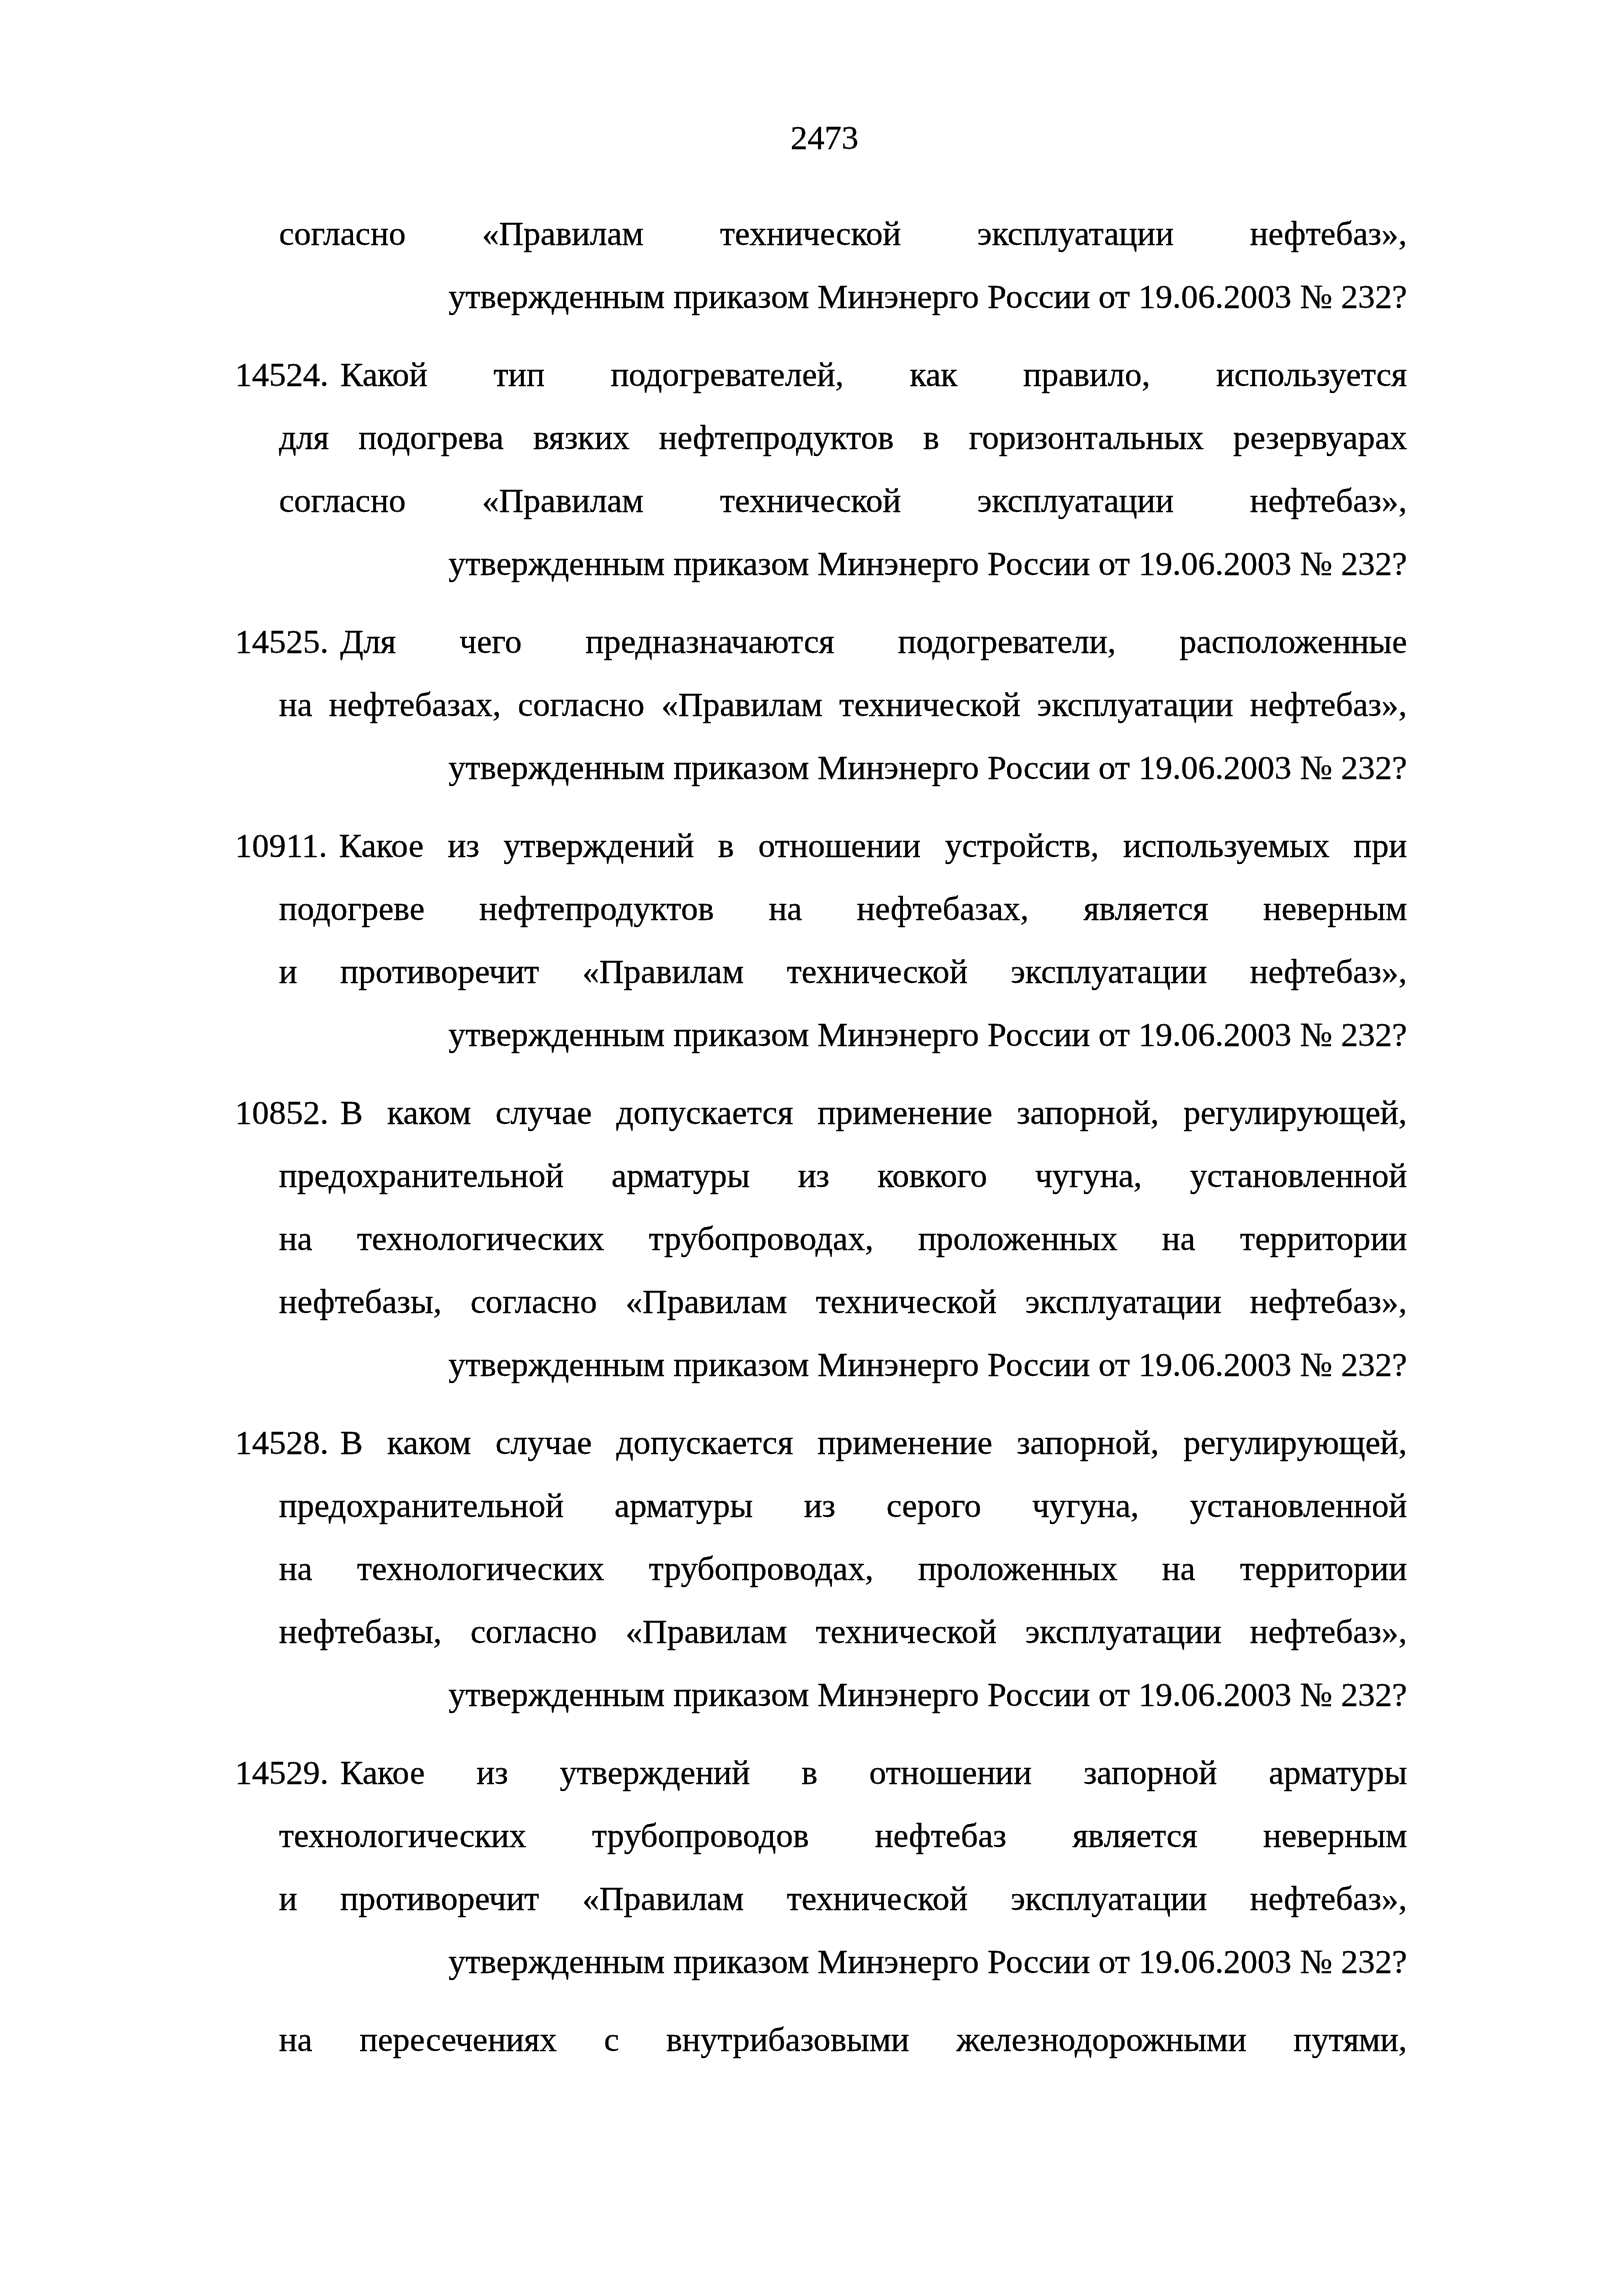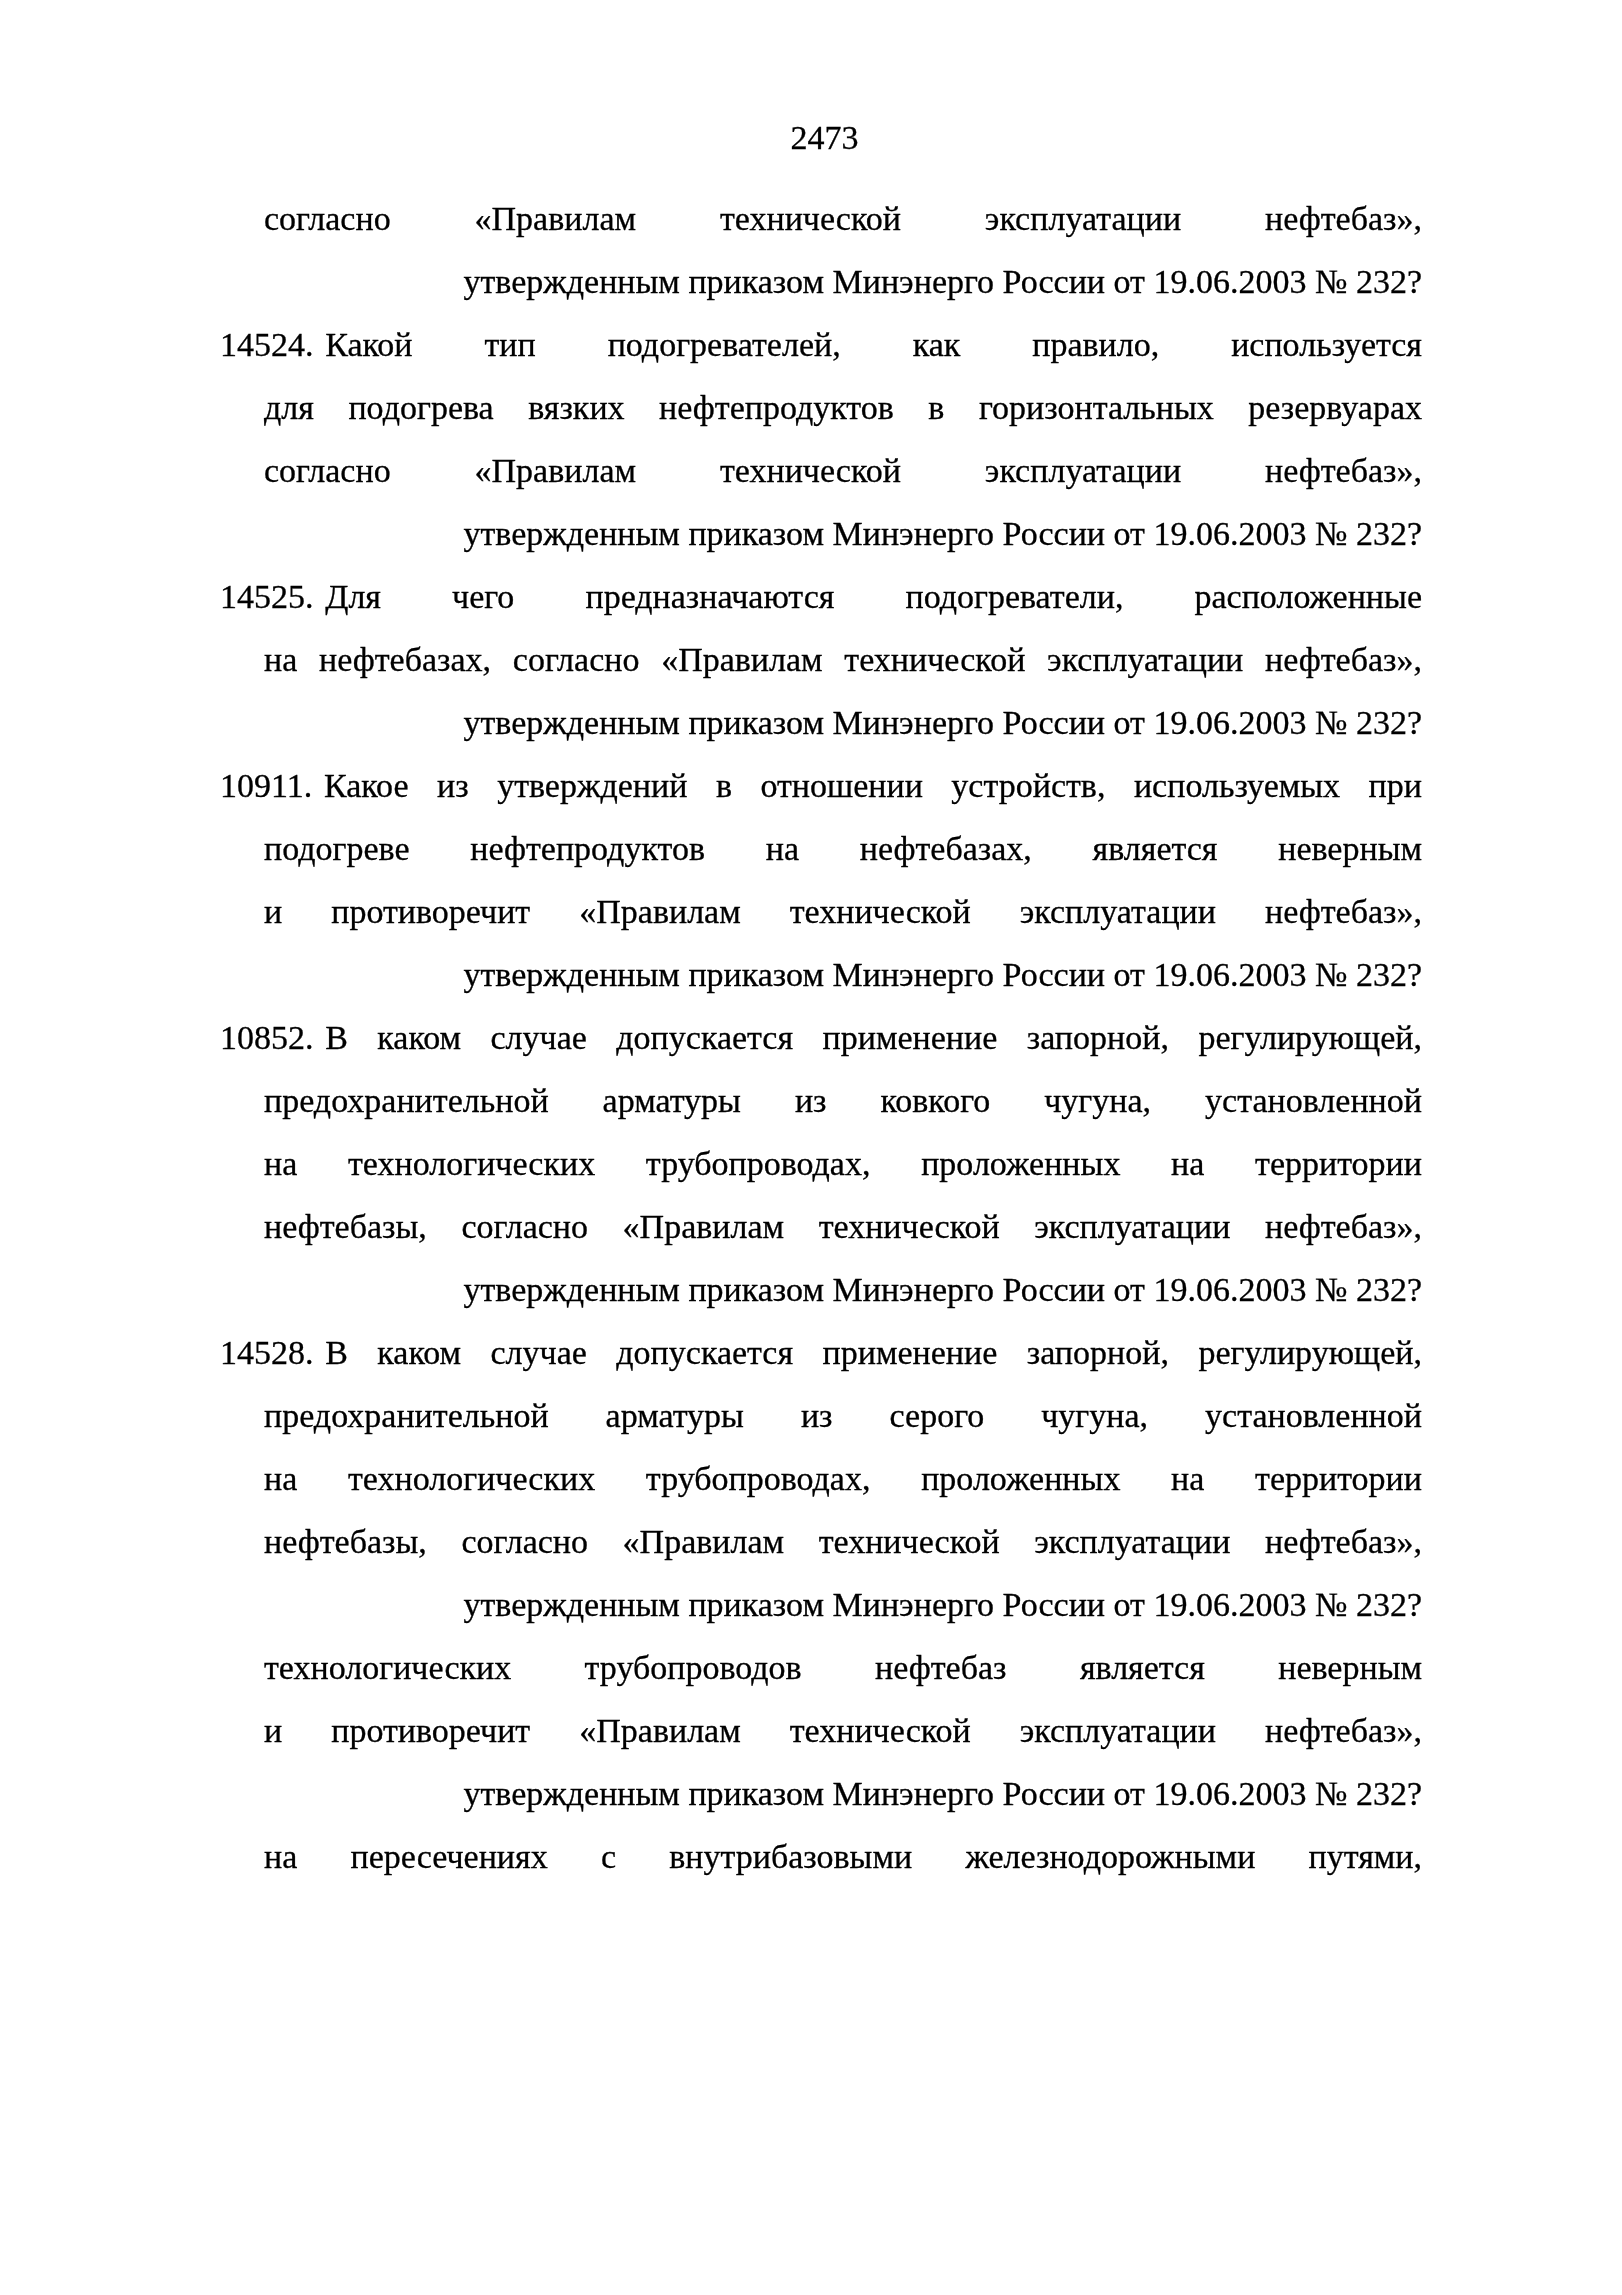--- a/index.html
+++ b/index.html
@@ -23,21 +23,21 @@
     line-height: 34px;
   }
   .text-block {
     position: absolute;
     left: 220px;
     top: 187px;
     width: 1202px;
     font-size: 34px;
     line-height: 63px;
   }
-  .paragraph { margin: 0; padding: 0; }
+  .paragraph { margin: 15px; padding: 0; }
   .line {
     text-align: justify;
     text-align-last: justify;
     text-justify: inter-word;
     white-space: normal;
   }
   .line.final {
     text-align: right;
     text-align-last: auto;
   }
@@ -79,20 +79,21 @@
       <div class="line indent final">утвержденным приказом Минэнерго России от 19.06.2003 № 232?</div>
     </div>
     <div class="paragraph">
       <div class="line"><span class="qnum">14528.</span>В каком случае допускается применение запорной, регулирующей,</div>
       <div class="line indent">предохранительной арматуры из серого чугуна, установленной</div>
       <div class="line indent">на технологических трубопроводах, проложенных на территории</div>
       <div class="line indent">нефтебазы, согласно «Правилам технической эксплуатации нефтебаз»,</div>
       <div class="line indent final">утвержденным приказом Минэнерго России от 19.06.2003 № 232?</div>
     </div>
     <div class="paragraph">
+      <div class="line"><span class="qnum">14529.</span>Какое из утверждений в отношении запорной арматуры</div>
       <div class="line indent">технологических трубопроводов нефтебаз является неверным</div>
       <div class="line indent">и противоречит «Правилам технической эксплуатации нефтебаз»,</div>
       <div class="line indent final">утвержденным приказом Минэнерго России от 19.06.2003 № 232?</div>
     </div>
     <div class="paragraph">
       <div class="line indent">на пересечениях с внутрибазовыми железнодорожными путями,</div>
     </div>
   </div>
 
 

